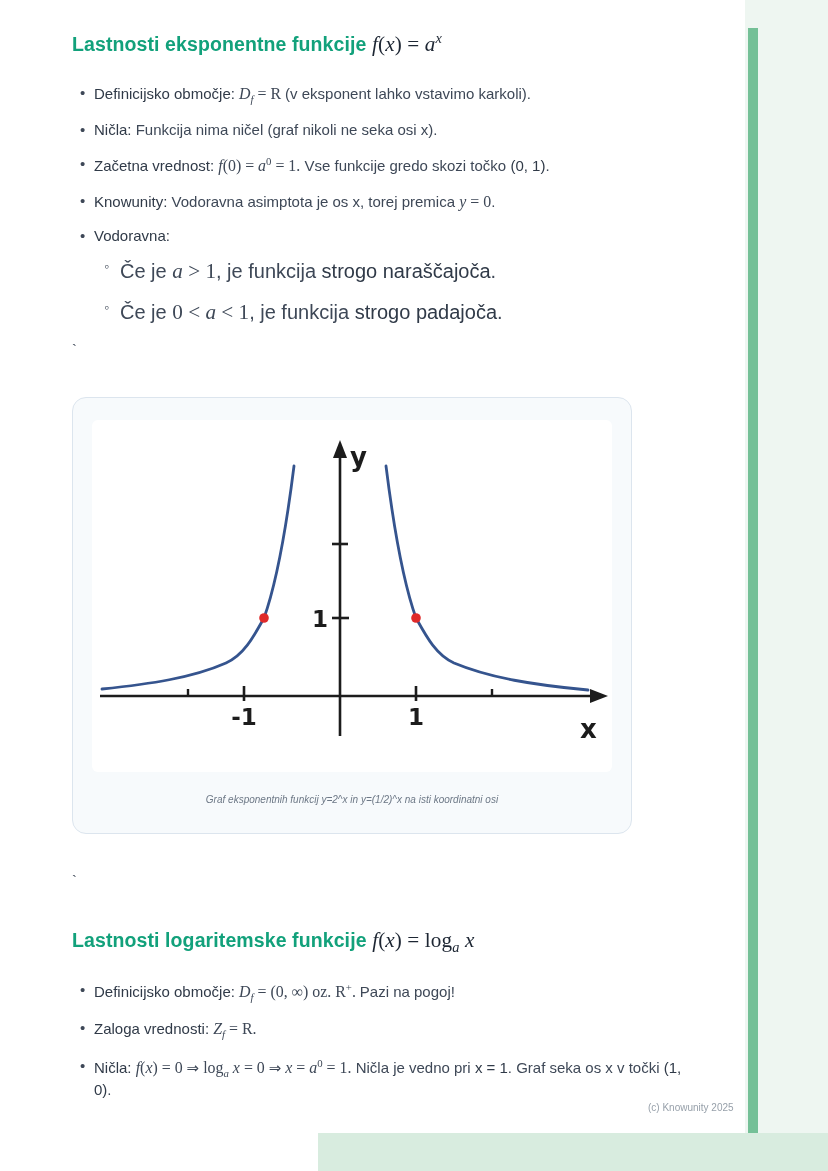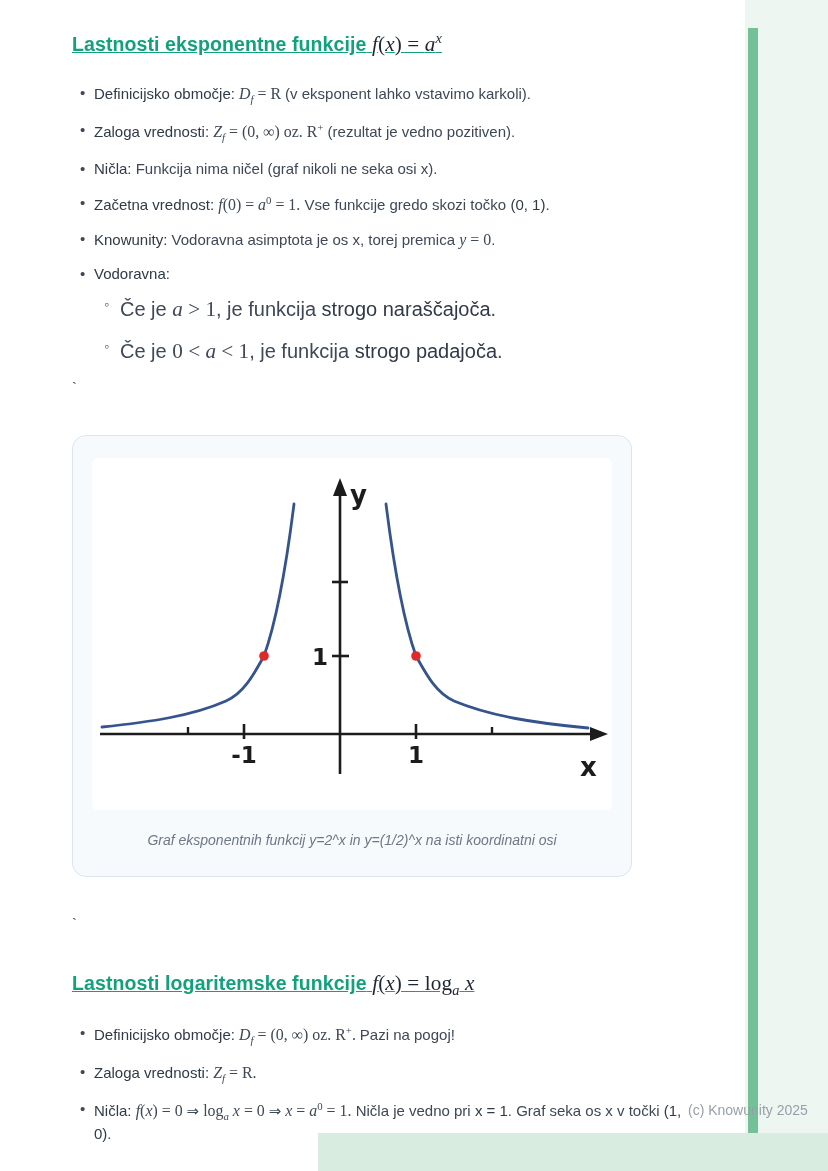--- a/index.html
+++ b/index.html
@@ -8,21 +8,21 @@
     background:#ffffff;color:#3e4857;
     font-family:"Liberation Sans",sans-serif;
   }
   
   .deco-col{position:absolute;right:0;top:0;width:83px;height:1171px;background:#eef6f1;}
   .deco-bar{position:absolute;left:748px;top:28px;width:10px;height:1143px;background:#74c097;}
   .deco-bottom{position:absolute;left:318px;top:1133px;width:510px;height:38px;background:#d8ecdf;}
 
   .content{position:absolute;left:72px;top:30px;width:622px;z-index:2;}
 
-  h1{font-size:19.5px;font-weight:700;color:#12a17b;margin:0 0 26px;letter-spacing:.1px;text-decoration:underline;}
+  h1{font-size:19.5px;font-weight:700;color:#12a17b;margin:0 0 26px;letter-spacing:.1px;}
   h1 .h-math{font-weight:400;color:#1d2633;font-size:20px;}
   h1.second{margin:36px 0 24px;}
 
   ul.props{list-style:none;margin:0;padding:0 0 0 22px;}
   ul.props > li{position:relative;margin:0 0 14px;font-size:15px;line-height:1.34;}
   ul.props > li::before{content:"•";position:absolute;left:-14px;top:0;color:#3e4857;}
   ul.sub{list-style:none;margin:11px 0 2px;padding:0 0 0 26px;}
   ul.sub > li{position:relative;margin:0 0 13px;font-size:20px;line-height:1.34;}
   ul.sub > li::before{content:"◦";position:absolute;left:-16px;top:0;font-size:14px;color:#3e4857;}
 
@@ -40,41 +40,40 @@
   .stray{font-size:15px;color:#3e4857;height:20px;margin-top:4px;}
   .stray.second{margin-top:38px;}
 
   figure.card{
     margin:36px 0 0;width:560px;box-sizing:border-box;
     background:#f7fafc;border:1px solid #dce5ee;border-radius:14px;
     padding:22px 19px 28px;
   }
   .graph-wrap{background:#ffffff;border-radius:6px;}
   .graph-wrap svg{display:block;}
-  figcaption{margin-top:22px;text-align:center;font-style:italic;font-size:14px;color:#6d7886;}
+  figcaption{margin-top:22px;text-align:center;font-style:italic;font-size:10px;color:#6d7886;}
 
-  .footer{position:absolute;left:688px;top:1102px;font-size:14px;color:#97a0aa;z-index:5;}
+  .footer{position:absolute;left:648px;top:1102px;font-size:10px;color:#97a0aa;z-index:5;}
 
   .g-text{font-family:"DejaVu Sans",sans-serif;font-weight:600;fill:#1c1c1c;}
 </style>
 </head>
 <body>
 
 <div class="deco-col"></div>
 <div class="deco-bar"></div>
 <div class="deco-bottom"></div>
 
 <div class="content">
 
   <h1><span class="h-title">Lastnosti eksponentne funkcije</span>
     <span class="h-math"><span class="seg-m">f</span><span class="seg-mr">(</span><span class="seg-m">x</span><span class="seg-mr">) = </span><span class="seg-m">a</span><span class="seg-supi">x</span></span></h1>
 
   <ul class="props">
     <li><span><span class="seg-b">Definicijsko območje: </span><span class="seg-m">D</span><span class="seg-subi">f</span><span class="seg-mr"> = R </span><span class="seg-n">(v eksponent lahko vstavimo karkoli).</span></span></li>
-    <li><span><span class="seg-b">Zaloga vrednosti: </span><span class="seg-m">Z</span><span class="seg-subi">f</span><span class="seg-mr"> = (0, ∞) oz. R</span><span class="seg-sup">+</span><span class="seg-n"> (rezultat je vedno pozitiven).</span></span></li>
     <li><span><span class="seg-b">Ničla: </span><span class="seg-n">Funkcija nima ničel (graf nikoli ne seka osi x).</span></span></li>
     <li><span><span class="seg-b">Začetna vrednost: </span><span class="seg-m">f</span><span class="seg-mr">(0) = </span><span class="seg-m">a</span><span class="seg-sup">0</span><span class="seg-mr"> = 1.</span><span class="seg-n"> Vse funkcije gredo skozi točko </span><span class="seg-b">(0, 1)</span><span class="seg-n">.</span></span></li>
     <li><span><span class="seg-b">Knowunity: </span><span class="seg-n">Vodoravna asimptota je os x, torej premica </span><span class="seg-m">y</span><span class="seg-mr"> = 0</span><span class="seg-n">.</span></span></li>
     <li><span><span class="seg-b">Vodoravna:</span></span>
       <ul class="sub">
         <li><span><span class="seg-n">Če je </span><span class="seg-m">a</span><span class="seg-mr"> &gt; 1</span><span class="seg-n">, je funkcija </span><span class="seg-b">strogo naraščajoča</span><span class="seg-n">.</span></span></li>
         <li><span><span class="seg-n">Če je </span><span class="seg-mr">0 &lt; </span><span class="seg-m">a</span><span class="seg-mr"> &lt; 1</span><span class="seg-n">, je funkcija </span><span class="seg-b">strogo padajoča</span><span class="seg-n">.</span></span></li>
       </ul>
     </li>
   </ul>

